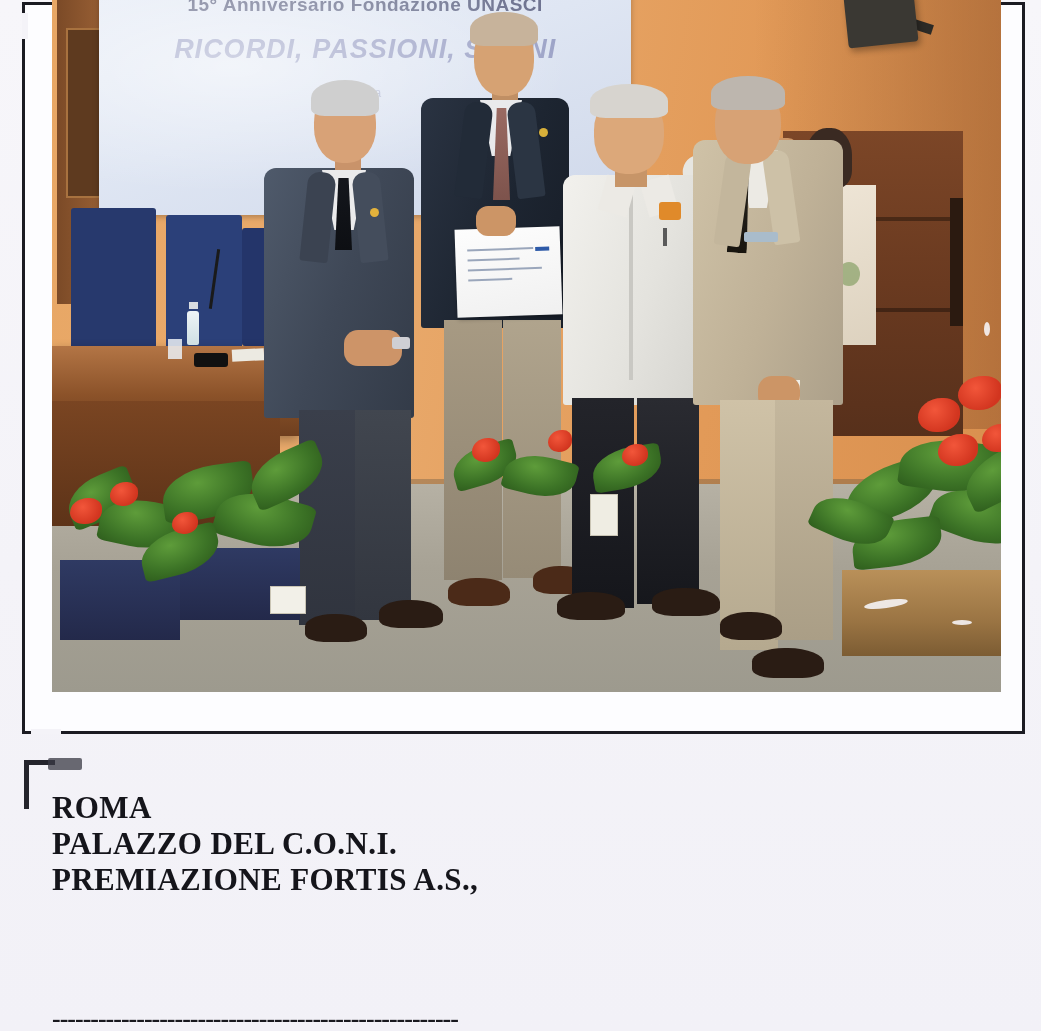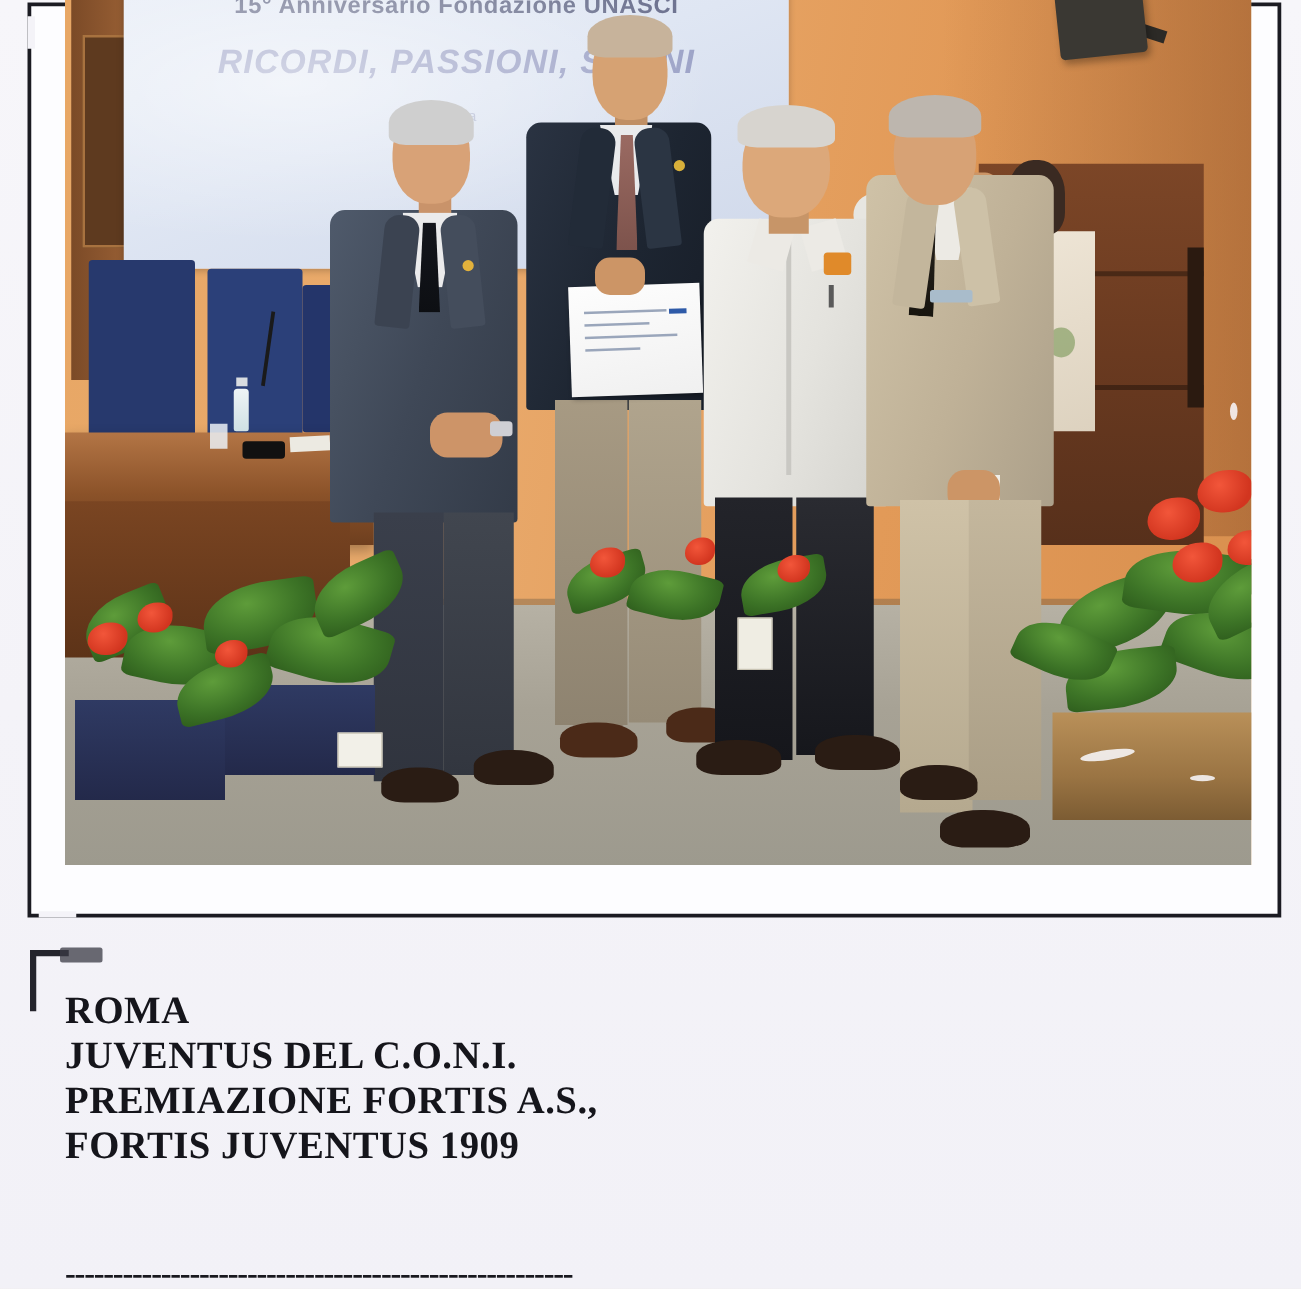--- a/index.html
+++ b/index.html
@@ -635,18 +635,17 @@
     <div class="speck" style="left:900px; top:620px; width:20px; height:5px;"></div>
 
   </div>
 </div>
 
 <div class="caption-area">
   <div class="caption-bracket"></div>
   <div class="caption-smudge"></div>
   <div class="caption-lines">
     <div class="cline">ROMA</div>
-    <div class="cline">JUVENTUS DEL C.O.N.I.</div>
+    <div class="cline">PALAZZO DEL C.O.N.I.</div>
     <div class="cline">PREMIAZIONE FORTIS A.S.,</div>
-    <div class="cline">FORTIS JUVENTUS 1909</div>
   </div>
   <div class="caption-rule">-----------------------------------------------------</div>
 </div>
 
 </body></html>

